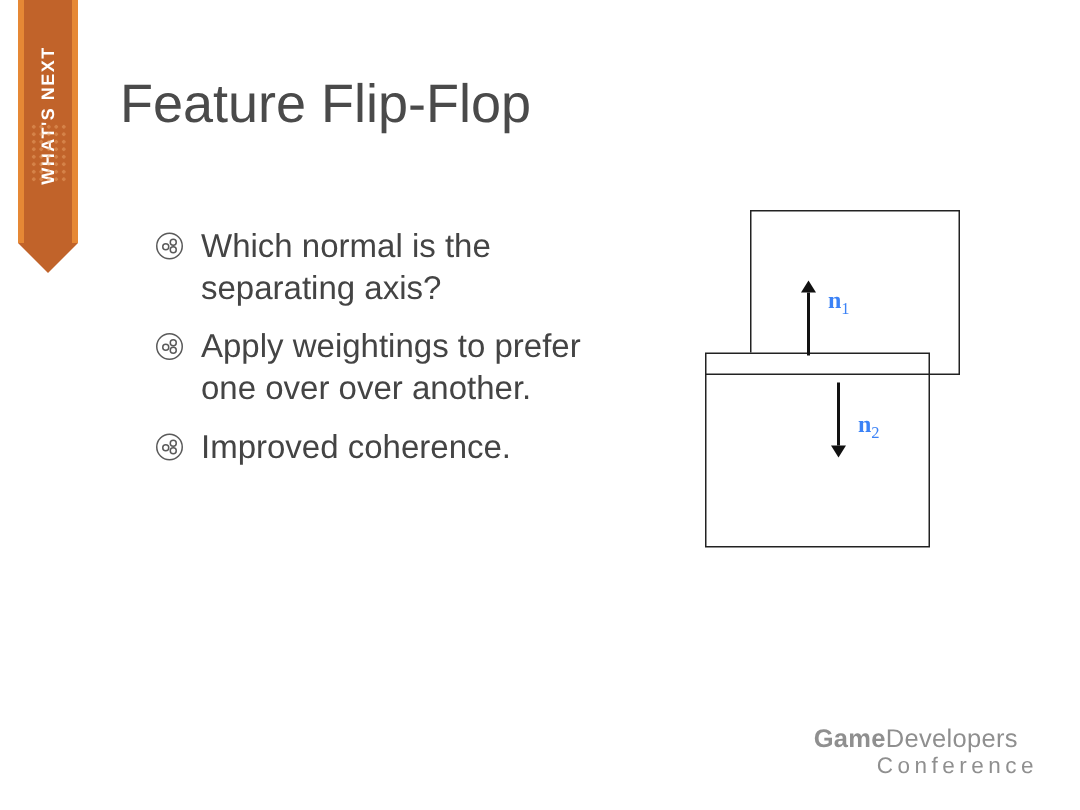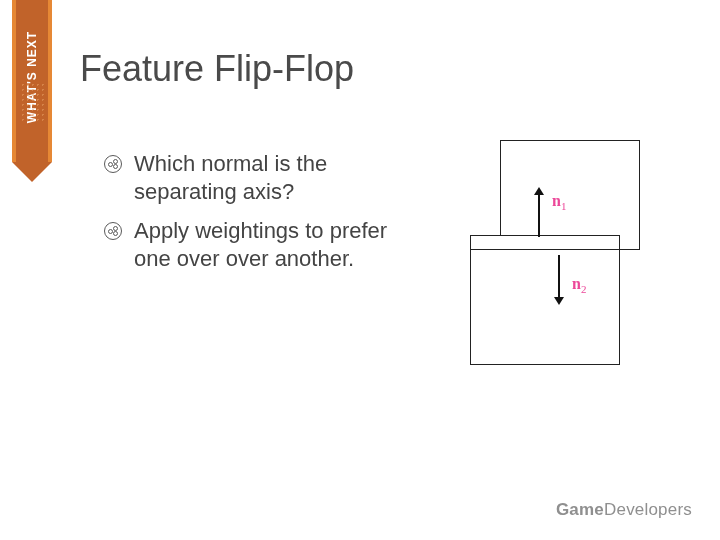--- a/index.html
+++ b/index.html
@@ -170,21 +170,21 @@
   .arrow-down .head {
     bottom: -8px;
     border-left: 5px solid transparent;
     border-right: 5px solid transparent;
     border-top: 8px solid #111;
   }
   .lbl {
     position: absolute;
     font-family: "Times New Roman", serif;
     font-size: 16px;
-    color: #ec4899;
+    color: #3b82f6;
     z-index: 5;
     white-space: nowrap;
   }
   .lbl sub { font-size: 11px; }
   .lbl-n1 { left: 92px; top: 52px; }
   .lbl-n2 { left: 112px; top: 135px; text-align: right; }
 
   
   .footer-logo {
     position: absolute;
@@ -231,20 +231,26 @@
         <span class="c3"></span>
       </span>
     <span>Which normal is the separating axis?</span>
   </div>
   <div class="bullet">
     <span class="bullet-icon">
         <span class="c3"></span>
       </span>
     <span>Apply weightings to prefer one over over another.</span>
   </div>
+  <div class="bullet">
+    <span class="bullet-icon">
+        <span class="c3"></span>
+      </span>
+    <span>Improved coherence.</span>
+  </div>
 </div>
 
 <div class="diagram">
   <div class="box box-top"></div>
   <div class="box box-bot"></div>
   <div class="top-bottom-edge"></div>
 
   <div class="arrow arrow-up">
       <div class="head"></div>
     </div>
@@ -257,13 +263,14 @@
     </div>
   <div class="lbl lbl-n2">
     <b>n</b><sub>2</sub>
   </div>
 </div>
 
 <div class="footer-logo">
   <div class="l1">
     <span>Game</span><span class="thin">Developers</span>
   </div>
+  <div class="l2">Conference</div>
 </div>
 
 </body></html>

